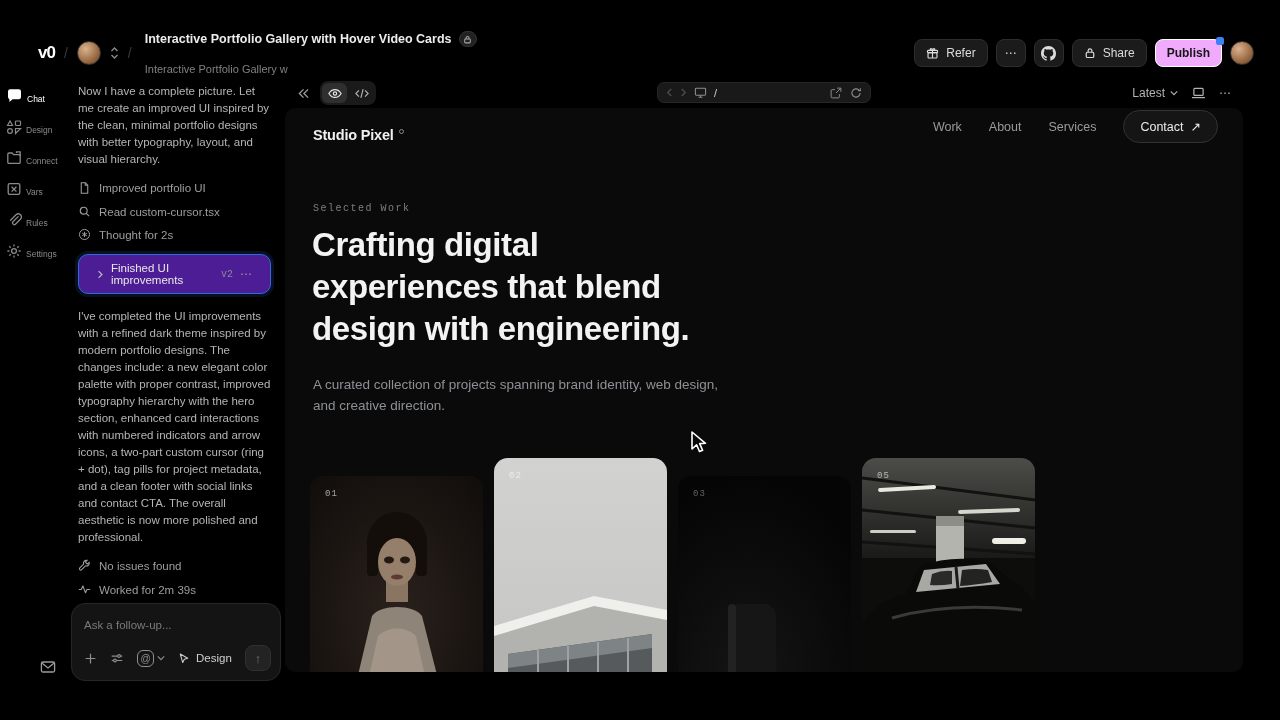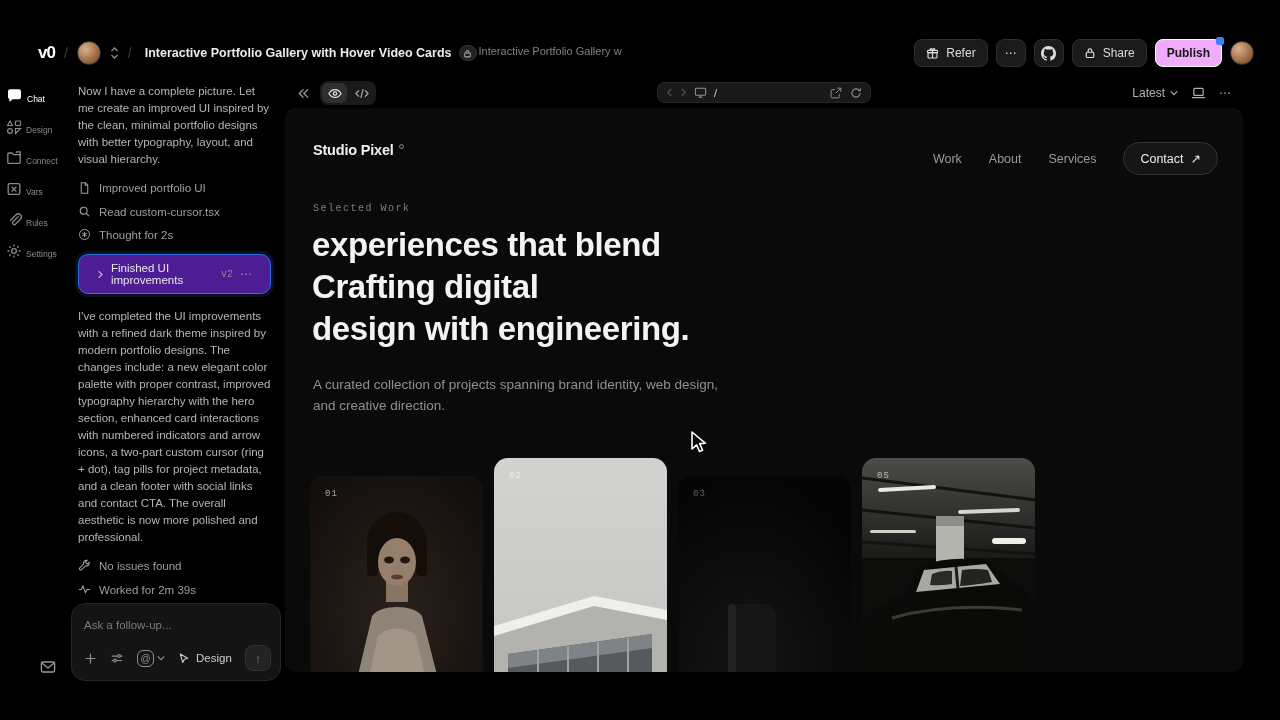--- a/index.html
+++ b/index.html
@@ -10,21 +10,21 @@
 
   
   .topbar { position:absolute; left:0; top:0; width:100%; height:80px;
     display:flex; align-items:center; padding:26px 26px 0 38px; }
   .tb-left { display:flex; align-items:center; gap:9px; }
   .logo { color:#fff; font-weight:800; font-size:17px; letter-spacing:-1px; }
   .crumb-sep { color:#3a3a3a; font-size:14px; }
   .avatar { width:24px; height:24px; border-radius:50%;
     background:radial-gradient(circle at 35% 32%, #d9b28c, #9a6a44 60%, #5d3c24); border:1px solid #333; }
   .selector { color:#8a8a8a; }
-  .proj { display:flex; gap:2px; margin-left:4px; }
+  .proj { display:flex; flex-direction:column; gap:16px; margin-left:4px; }
   .proj-row { display:flex; align-items:center; gap:7px; }
   .proj-title { color:#ececec; font-size:12.5px; font-weight:700; }
   .lock-badge { width:18px; height:16px; border-radius:8px; background:#222; border:1px solid #333;
     display:flex; align-items:center; justify-content:center; color:#a8a8a8; }
   .proj-sub { color:#818181; font-size:11px; }
   .tb-right { margin-left:auto; display:flex; align-items:center; gap:8px; }
   .btn { height:28px; display:inline-flex; align-items:center; gap:7px; padding:0 11px;
     background:#1b1b1b; border:1px solid #2d2d2d; border-radius:8px; color:#dcdcdc; font-size:12px; cursor:pointer; }
   .btn.icon-only { width:30px; justify-content:center; padding:0; }
   .btn.publish { background:#f0abfc; border-color:#fff; color:#161616; font-weight:700; position:relative; }
@@ -78,21 +78,21 @@
     background:#191919; border:1px solid #262626; border-radius:7px; display:flex; align-items:center;
     gap:7px; padding:0 8px; font-size:11px; color:#8f8f8f; }
   .urlbar .dim { color:#4c4c4c; }
   .urlbar .path { color:#cfcfcf; }
   .urlbar .right { margin-left:auto; display:flex; gap:8px; align-items:center; }
   .pv-right { margin-left:auto; display:flex; align-items:center; gap:13px; color:#b3b3b3; font-size:12px; }
   .latest { display:flex; align-items:center; gap:5px; cursor:pointer; }
 
   .site { position:absolute; left:0; top:28px; right:0; bottom:0; background:#0a0a0a;
     border-radius:10px; overflow:hidden; }
-  .site-header { position:absolute; left:28px; right:25px; top:34px; display:flex; align-items:flex-start; }
+  .site-header { position:absolute; left:28px; right:25px; top:2px; display:flex; align-items:flex-end; }
   .brand { color:#f0f0f0; font-size:14.5px; font-weight:700; letter-spacing:-0.2px; display:flex; gap:5px; }
   .brand-mark { width:5px; height:5px; border:1px solid #8a8a8a; border-radius:50%; margin-top:2px; }
   .site-nav { margin-left:auto; display:flex; align-items:center; gap:27px; }
   .nav-link { color:#9a9a9a; font-size:12.5px; cursor:pointer; }
   .contact-pill { display:flex; align-items:center; gap:7px; padding:8px 16px; border:1px solid #333;
     background:#151515; border-radius:999px; color:#ebebeb; font-size:12.5px; cursor:pointer; }
   .eyebrow { position:absolute; left:28px; top:95px; font-family:"Liberation Mono", monospace;
     font-size:10px; letter-spacing:1.5px; color:#7f7f7f; }
   .hero-h1 { position:absolute; left:27px; top:116px; font-size:33px; line-height:42px;
     font-weight:600; color:#f3f3f3; letter-spacing:-0.4px; }
@@ -407,22 +407,22 @@
           <span class="nav-link">Services</span>
           <span class="contact-pill">
             <span>Contact</span>
             <span>↗</span>
           </span>
         </div>
       </div>
 
       <div class="eyebrow">Selected Work</div>
       <h1 class="hero-h1">
+        <span>Crafting digital</span>
         <span>experiences that blend</span>
-        <span>Crafting digital</span>
         <span>design with engineering.</span>
       </h1>
       <p class="hero-sub">A curated collection of projects spanning brand identity, web design, and creative direction.</p>
 
       <div class="cards">
 
         <div class="card">
           <svg class="art" viewBox="0 0 173 250" preserveAspectRatio="none">
             <rect width="173" height="250" fill="#171210"></rect>
             <radialGradient id="g1" cx="50%" cy="55%" r="70%">

